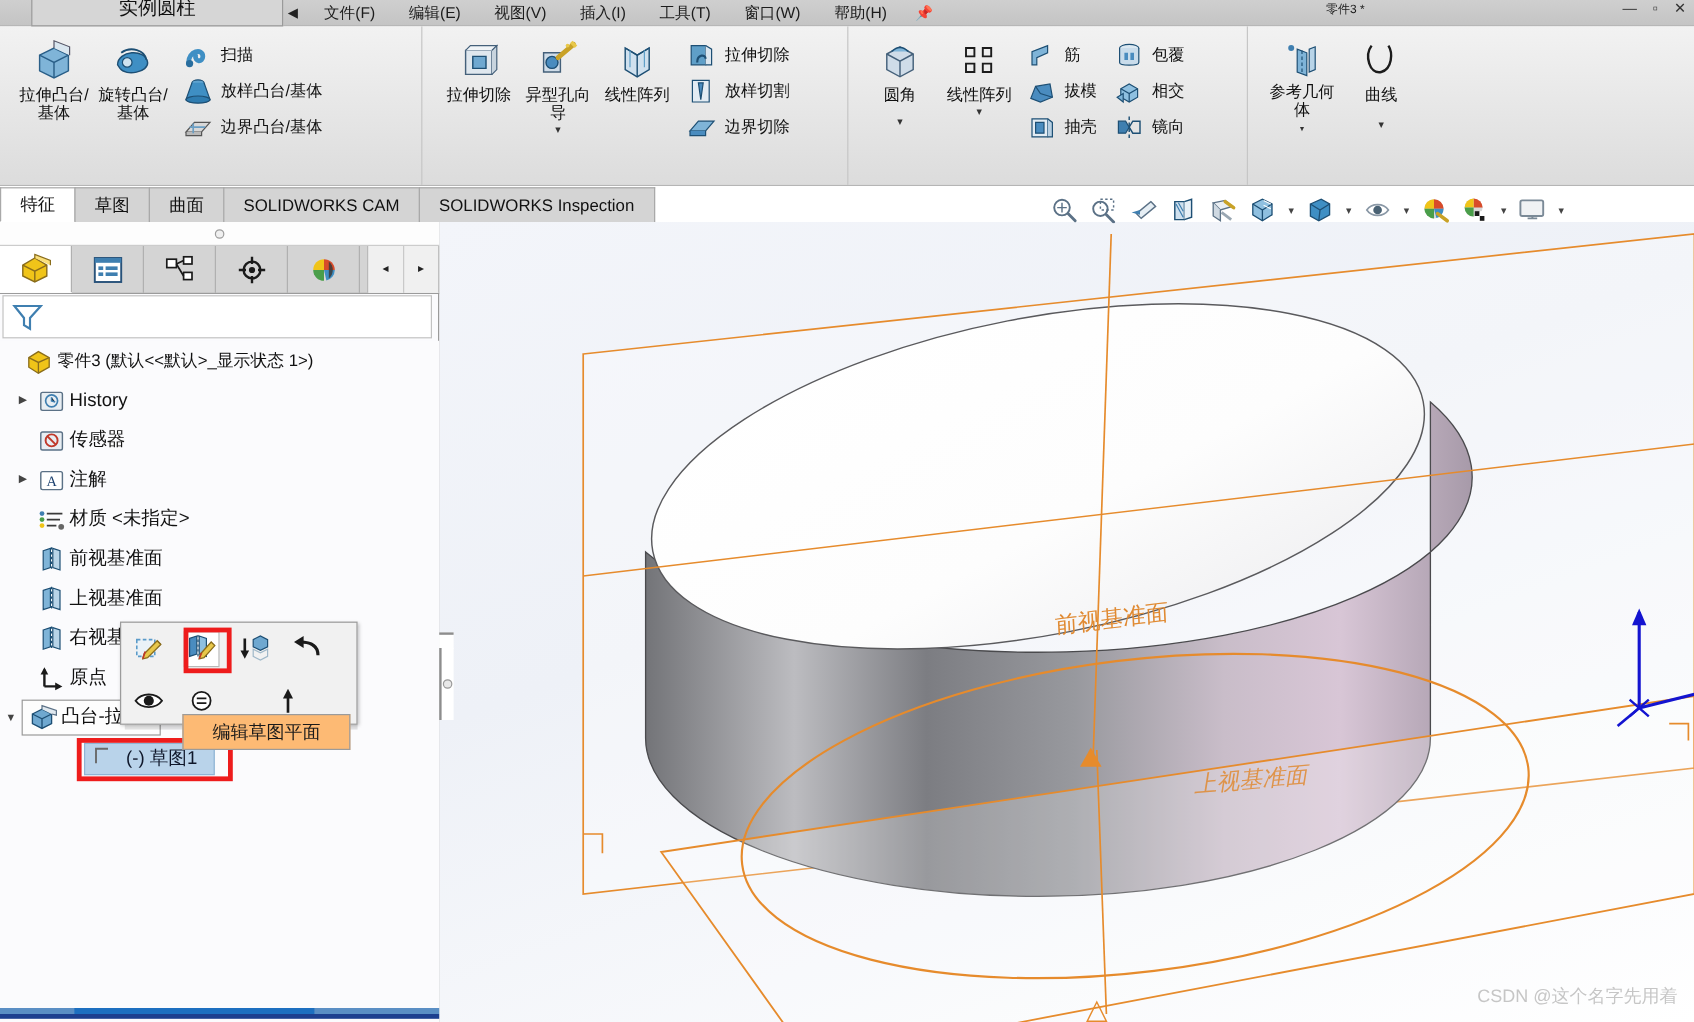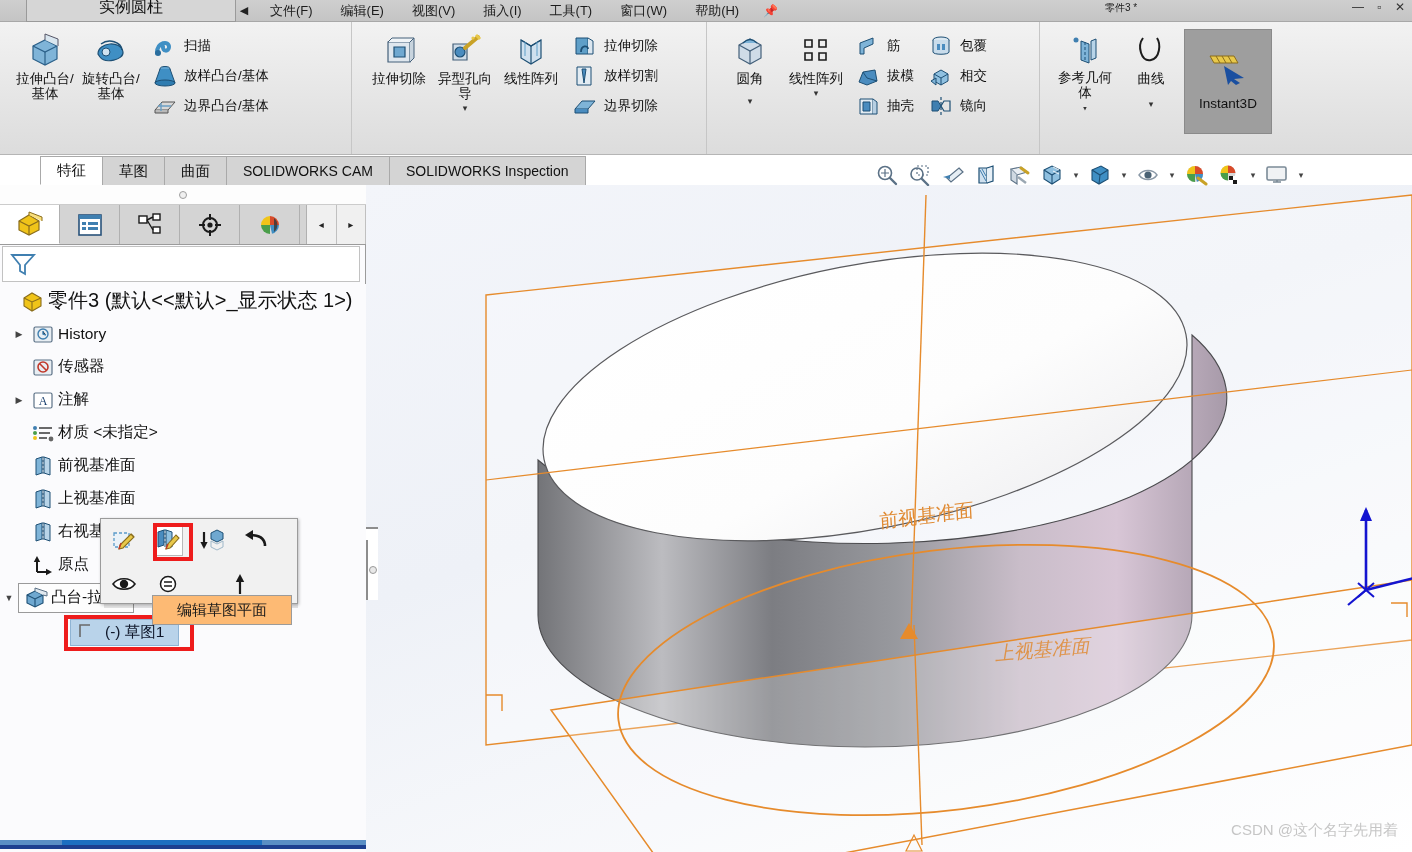--- a/index.html
+++ b/index.html
@@ -85,21 +85,21 @@
     gap: 10px; cursor: default;
   }
   .instant3d .lbl { font-size: 13.5px; color: #111; }
 
   
   .ic { display: inline-block; line-height: 0; }
 
   
   .cmdtabs {
     position: absolute; left: 0; top: 155px; width: 1412px; height: 30px;
-    background: #ffffff; display: flex; align-items: flex-end; padding-left: 40px;
+    background: #ffffff; display: flex; align-items: flex-end;
   }
   .ctab {
     height: 29px; display: flex; align-items: center; padding: 0 16px;
     font-size: 14.5px; color: #111; background: #d4d4d4;
     border: 1px solid #a9a9a9; border-bottom: none; margin-right: -1px;
     cursor: default; white-space: nowrap;
   }
   .ctab.active { background: #ffffff; border-bottom: 1px solid #fff; }
   .ctab.latin { font-size: 14px; }
 
@@ -144,21 +144,21 @@
   .tree {
     position: absolute; left: 0; top: 99px; width: 366px; height: 568px;
     overflow: hidden; background: #fbfbfd;
   }
   .trow {
     display: flex; align-items: center; height: 33px;
     font-size: 15.5px; color: #111; white-space: nowrap; cursor: default;
   }
   .trow .tw { width: 18px; text-align: center; font-size: 9px; color: #444; flex: none; }
   .trow .ti { width: 30px; display: flex; align-items: center; justify-content: center; flex: none; }
-  .trow.root { font-size: 20px; text-align: right; }
+  .trow.root { font-size: 14px; text-align: right; }
   .trow.indent1 { padding-left: 10px; }
 
   .boxed-row {
     display: inline-flex; align-items: center; border: 1px solid #9a9a9a;
     background: #fdfdfd; padding: 1px 6px 1px 2px; height: 30px;
   }
 
   
   .sketch-wrap { position: relative; height: 42px; padding-left: 56px; }
   .sketch-sel {
@@ -500,30 +500,20 @@
         <div class="caret-inline">▾</div>
       </div>
       <div class="big-btn">
         <span class="ic">
           <svg width="40" height="36" viewBox="0 0 40 36">
             <path d="M12 6 C6 14, 10 30, 20 28 C29 26, 30 12, 26 6" fill="none" stroke="#1c1c1c" stroke-width="2"></path>
           </svg>
         </span>
         <span class="lbl">曲线</span>
         <div class="caret-inline" style="margin-top:13px;">▾</div>
-      </div>
-      <div class="instant3d">
-        <span class="ic">
-          <svg width="48" height="34" viewBox="0 0 48 34">
-            <path d="M6 4 L30 4 L34 11 L10 11 Z" fill="#e8c84a" stroke="#8a6d1c" stroke-width="1"></path>
-            <path d="M12 4 L16 11 M18 4 L22 11 M24 4 L28 11" stroke="#8a6d1c" stroke-width="1"></path>
-            <path d="M20 14 L40 26 L30 27 L36 31 L32 33 L27 29 L24 33 Z" fill="#1a4fa0"></path>
-          </svg>
-        </span>
-        <span class="lbl">Instant3D</span>
       </div>
     </div>
   </div>
 
   <div class="cmdtabs">
     <div class="ctab active">特征</div>
     <div class="ctab">草图</div>
     <div class="ctab">曲面</div>
     <div class="ctab latin">SOLIDWORKS CAM</div>
     <div class="ctab latin">SOLIDWORKS Inspection</div>

